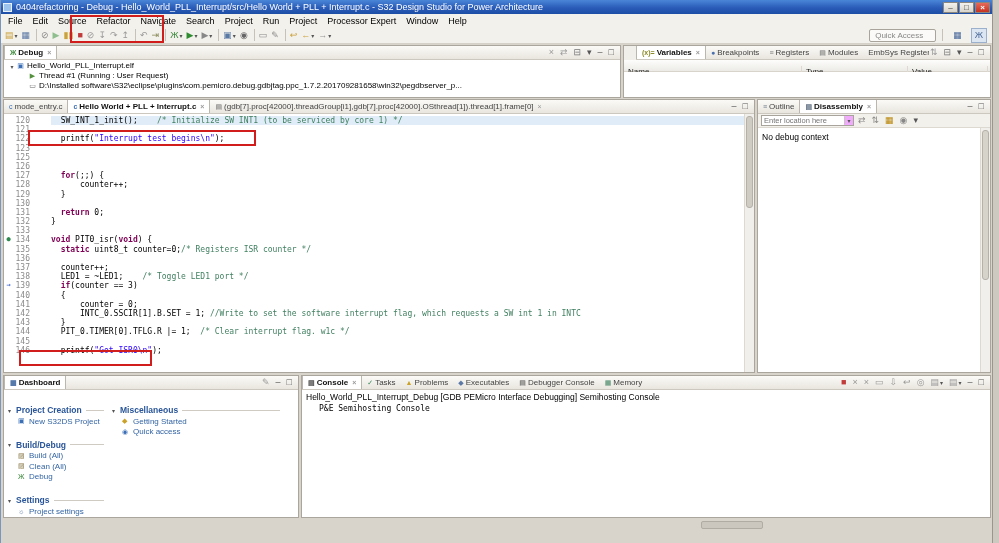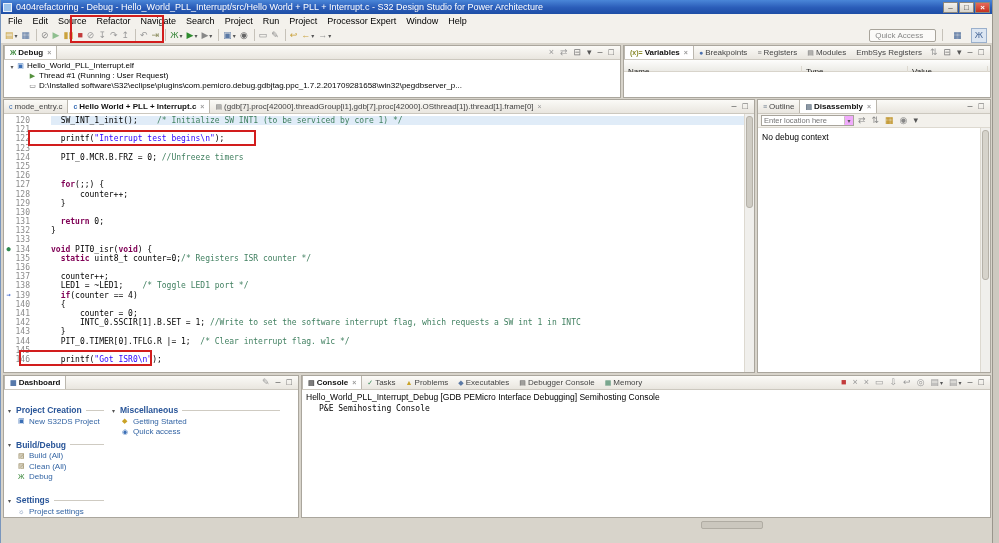--- a/index.html
+++ b/index.html
@@ -31,21 +31,21 @@
 .phead{height:14px;display:flex;align-items:center;justify-content:space-between;background:linear-gradient(#fbfaf7,#e9e6df);border-bottom:1px solid #ccc8bf;overflow:hidden;}
 .tabs{display:flex;height:100%;align-items:stretch;overflow:hidden;white-space:nowrap;}
 .tab{display:inline-flex;align-items:center;gap:2px;padding:0 5px;font-size:8px;color:#444;white-space:nowrap;}
 .tab.sel{background:#fff;border-right:1px solid #bbb7ae;border-left:1px solid #bbb7ae;font-weight:bold;color:#111;}
 .tico{font-size:7px;}
 .tx{font-size:7px;color:#999;margin-left:2px;}
 .picons{display:flex;align-items:center;gap:2px;padding-right:3px;flex:none;}
 .pbody{position:absolute;left:0;right:0;bottom:0;top:14px;background:#fff;overflow:hidden;}
 
 .debugv{left:2px;top:45px;width:618px;height:53px;}
-.varsv{left:622px;top:45px;width:368px;height:53px;}
+.varsv{left:622px;top:45px;width:368px;height:53px;padding-left:12px;}
 .editorv{left:2px;top:99px;width:752px;height:274px;}
 .rightv{left:756px;top:99px;width:234px;height:274px;}
 .dashv{left:2px;top:375px;width:296px;height:143px;}
 .consolev{left:300px;top:375px;width:690px;height:143px;}
 
 .trow{display:flex;align-items:flex-end;height:10px;font-size:8px;white-space:nowrap;}
 .tarrow{width:8px;font-size:6px;color:#555;text-align:center;flex:none;}
 .ticn{width:9px;font-size:7px;text-align:center;flex:none;margin-right:2px;}
 
 .vcols{position:absolute;left:0;right:0;top:14px;height:12px;background:linear-gradient(#fdfdfc,#ecebe6);border-bottom:1px solid #d8d4cb;white-space:nowrap;}
@@ -340,36 +340,35 @@
           </span>
         </span>
     </div>
     <div class="annbg"></div>
     <div class="gutterbg"></div>
     <div class="codearea">
         <div class="cl hl"><span class="lmark"></span><span class="ln">120</span><span class="ct"><span class="tkp">  SW_INT_1_init();    </span><span class="tkc">/* Initialize SW INT1 (to be serviced by core 1) */</span></span></div>
         <div class="cl"><span class="lmark"></span><span class="ln">121</span><span class="ct"></span></div>
         <div class="cl"><span class="lmark"></span><span class="ln">122</span><span class="ct"><span class="tkp">  printf(</span><span class="tks">"Interrupt test begins\n"</span><span class="tkp">);</span></span></div>
         <div class="cl"><span class="lmark"></span><span class="ln">123</span><span class="ct"></span></div>
-        <div class="cl"><span class="lmark"></span><span class="ln">124</span><span class="ct"><span class="tkp">  PIT_0.MCR.B.FRZ = 0; </span><span class="tkc">//Unfreeze timers</span></span></div>
         <div class="cl"><span class="lmark"></span><span class="ln">125</span><span class="ct"></span></div>
         <div class="cl"><span class="lmark"></span><span class="ln">126</span><span class="ct"></span></div>
         <div class="cl"><span class="lmark"></span><span class="ln">127</span><span class="ct"><span class="tkp">  </span><span class="tkk">for</span><span class="tkp">(;;) {</span></span></div>
         <div class="cl"><span class="lmark"></span><span class="ln">128</span><span class="ct"><span class="tkp">      counter++;</span></span></div>
         <div class="cl"><span class="lmark"></span><span class="ln">129</span><span class="ct"><span class="tkp">  }</span></span></div>
         <div class="cl"><span class="lmark"></span><span class="ln">130</span><span class="ct"></span></div>
         <div class="cl"><span class="lmark"></span><span class="ln">131</span><span class="ct"><span class="tkp">  </span><span class="tkk">return</span><span class="tkp"> 0;</span></span></div>
         <div class="cl"><span class="lmark"></span><span class="ln">132</span><span class="ct"><span class="tkp">}</span></span></div>
         <div class="cl"><span class="lmark"></span><span class="ln">133</span><span class="ct"></span></div>
         <div class="cl"><span class="lmark" style="color: rgb(47, 138, 79);">●</span><span class="ln">134</span><span class="ct"><span class="tkk">void</span><span class="tkp"> PIT0_isr(</span><span class="tkk">void</span><span class="tkp">) {</span></span></div>
         <div class="cl"><span class="lmark"></span><span class="ln">135</span><span class="ct"><span class="tkp">  </span><span class="tkk">static</span><span class="tkp"> uint8_t counter=0;</span><span class="tkc">/* Registers ISR counter */</span></span></div>
         <div class="cl"><span class="lmark"></span><span class="ln">136</span><span class="ct"></span></div>
         <div class="cl"><span class="lmark"></span><span class="ln">137</span><span class="ct"><span class="tkp">  counter++;</span></span></div>
         <div class="cl"><span class="lmark"></span><span class="ln">138</span><span class="ct"><span class="tkp">  LED1 = ~LED1;    </span><span class="tkc">/* Toggle LED1 port */</span></span></div>
-        <div class="cl"><span class="lmark" style="color: rgb(74, 111, 208);">→</span><span class="ln">139</span><span class="ct"><span class="tkp">  </span><span class="tkk">if</span><span class="tkp">(counter == 4)</span></span></div>
+        <div class="cl"><span class="lmark" style="color: rgb(74, 111, 208);">→</span><span class="ln">139</span><span class="ct"><span class="tkp">  </span><span class="tkk">if</span><span class="tkp">(counter == 3)</span></span></div>
         <div class="cl"><span class="lmark"></span><span class="ln">140</span><span class="ct"><span class="tkp">  {</span></span></div>
         <div class="cl"><span class="lmark"></span><span class="ln">141</span><span class="ct"><span class="tkp">      counter = 0;</span></span></div>
         <div class="cl"><span class="lmark"></span><span class="ln">142</span><span class="ct"><span class="tkp">      INTC_0.SSCIR[1].B.SET = 1; </span><span class="tkc">//Write to set the software interrupt flag, which requests a SW int 1 in INTC</span></span></div>
         <div class="cl"><span class="lmark"></span><span class="ln">143</span><span class="ct"><span class="tkp">  }</span></span></div>
         <div class="cl"><span class="lmark"></span><span class="ln">144</span><span class="ct"><span class="tkp">  PIT_0.TIMER[0].TFLG.R |= 1;  </span><span class="tkc">/* Clear interrupt flag. w1c */</span></span></div>
         <div class="cl"><span class="lmark"></span><span class="ln">145</span><span class="ct"></span></div>
         <div class="cl"><span class="lmark"></span><span class="ln">146</span><span class="ct"><span class="tkp">  printf(</span><span class="tks">"Got ISR0\n"</span><span class="tkp">);</span></span></div>
       </div>
     <div class="esb">
       <div class="esbthumb"></div>

